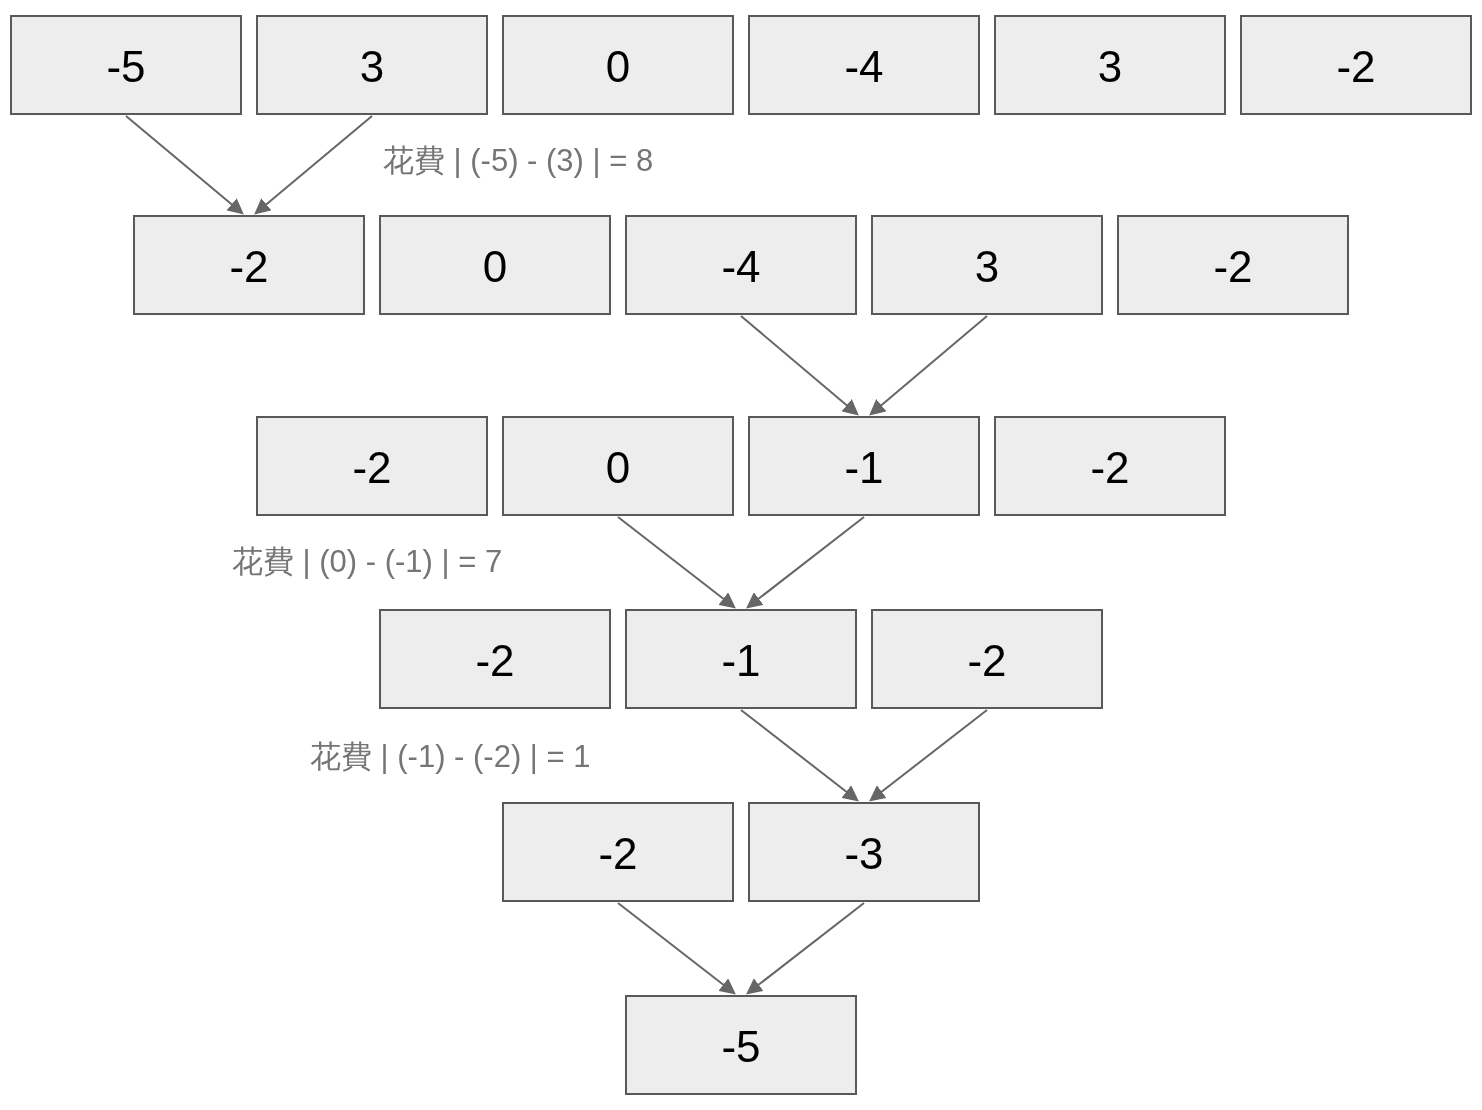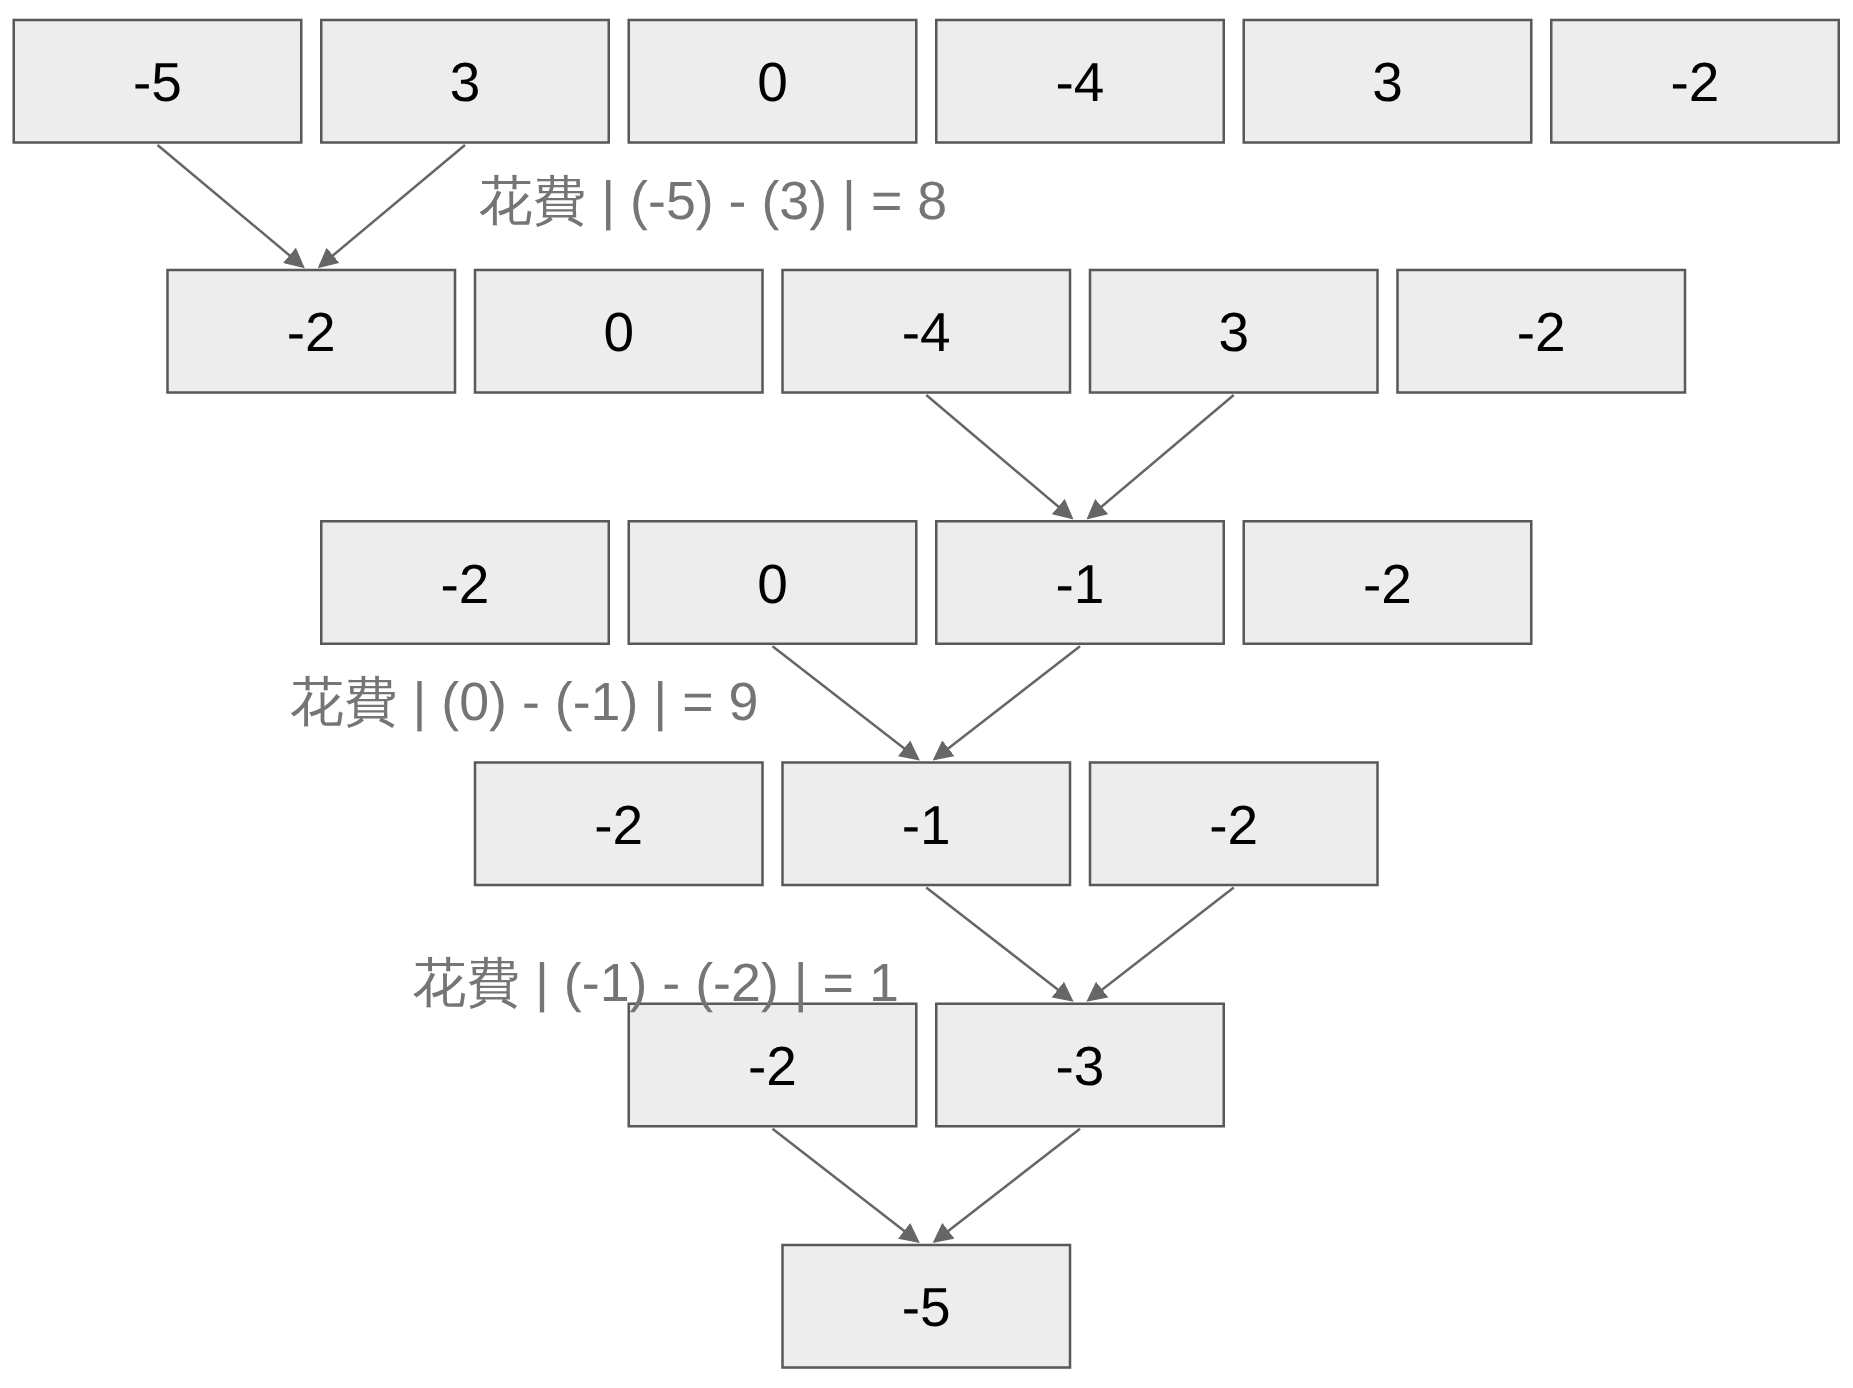--- a/index.html
+++ b/index.html
@@ -19,21 +19,21 @@
     background:var(--box-fill,#ededed);
     display:flex;align-items:center;justify-content:center;
   }
   .cell .val{
     font-size:44px;
     color:var(--value-color,#000);
     transform:translateY(2px);
   }
   .cost-label{
     position:absolute;
-    font-size:43px;line-height:50px;
+    font-size:31px;line-height:50px;
     color:var(--label-color,#757575);
     white-space:nowrap;
   }
 </style>
 </head>
 <body>
 
 <div id="canvas">
   <svg id="arrow-layer" xmlns="http://www.w3.org/2000/svg" viewBox="0 0 1482 1110">
     <defs>
@@ -109,15 +109,15 @@
     <div class="cell" style="left: 502px; top: 802px;">
       <span class="val">-2</span>
     </div>
     <div class="cell" style="left: 748px; top: 802px;">
       <span class="val">-3</span>
     </div>
     <div class="cell" style="left: 625px; top: 995px;">
       <span class="val">-5</span>
     </div>
     <div class="cost-label" style="left: 383px; top: 136px;">花費 | (-5) - (3) | = 8</div>
-    <div class="cost-label" style="left: 232px; top: 537px;">花費 | (0) - (-1) | = 9</div>
-    <div class="cost-label" style="left: 330px; top: 732px; margin-top: 30px;">花費 | (-1) - (-2) | = 1</div>
+    <div class="cost-label" style="left: 232px; top: 537px;">花費 | (0) - (-1) | = 7</div>
+    <div class="cost-label" style="left: 310px; top: 732px;">花費 | (-1) - (-2) | = 1</div>
   </div>
 
 </body></html>

